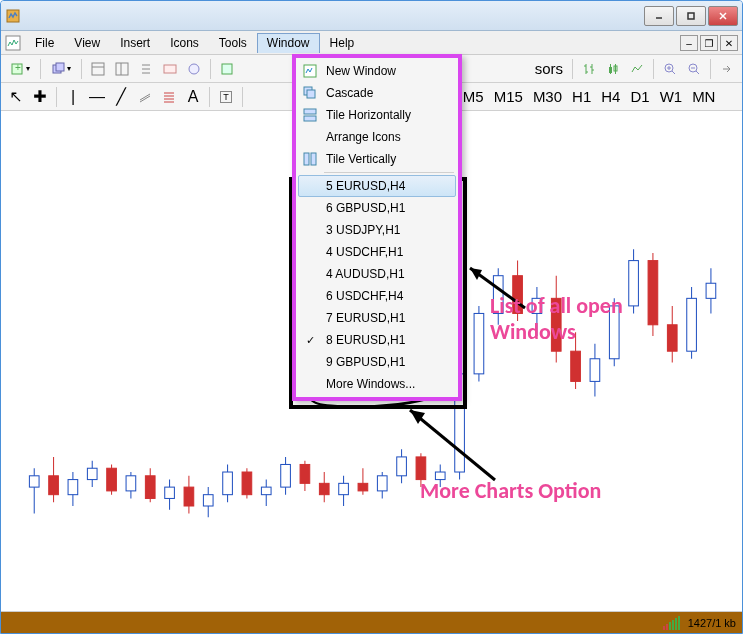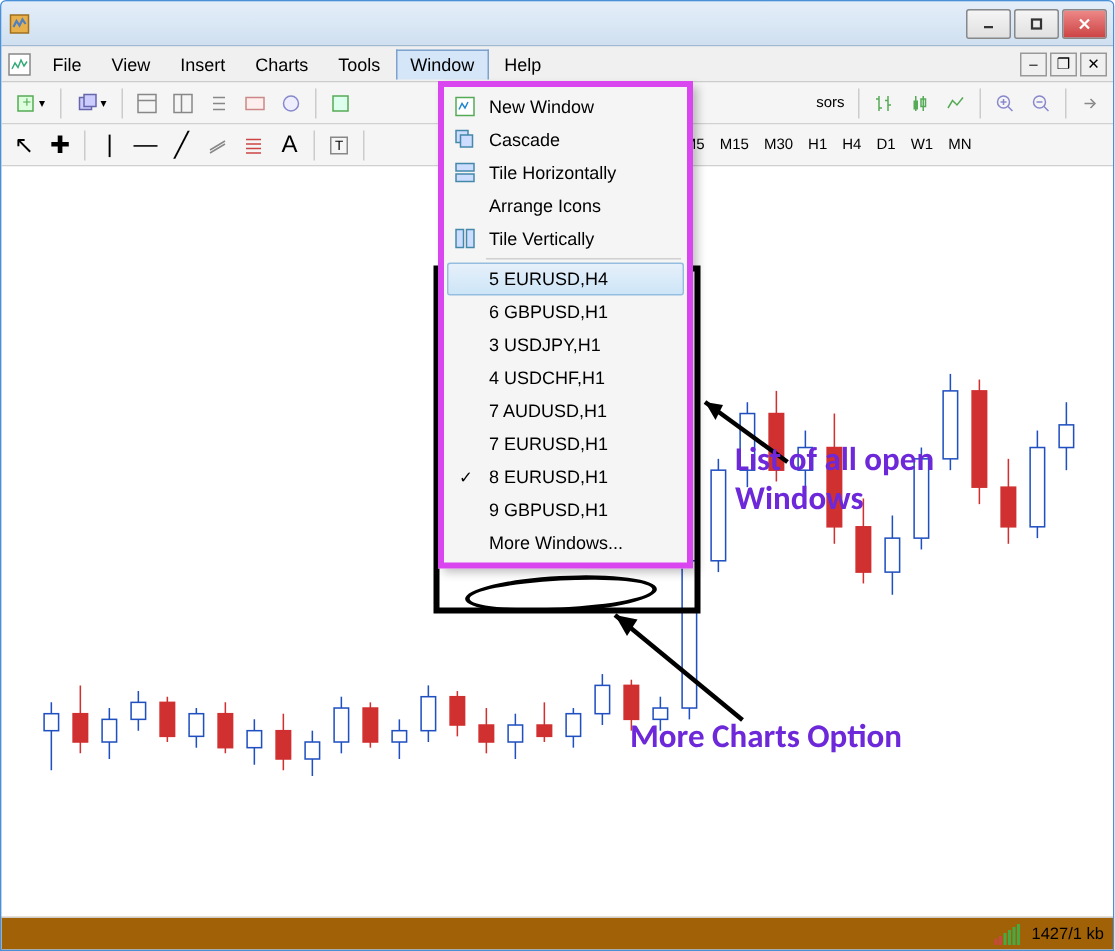--- a/index.html
+++ b/index.html
@@ -19,41 +19,41 @@
     .menu-item.open { background: #d4e6f7; border: 1px solid #7da2ce; border-bottom: none; padding: 2px 9px 3px; }
     .menu-icon-sm { width: 16px; height: 16px; margin-right: 4px; }
     
     .mdi-controls { position: absolute; right: 4px; top: 34px; display: flex; gap: 2px; }
     .mdi-btn { width: 18px; height: 16px; border: 1px solid #999; background: #f0f0f0; font-size: 10px; display: flex; align-items: center; justify-content: center; cursor: pointer; }
     
     .toolbar-row { height: 28px; background: #f5f5f5; border-bottom: 1px solid #d0d0d0; display: flex; align-items: center; padding: 2px 4px; gap: 2px; overflow: hidden; }
     .tool-sep { width: 1px; height: 20px; background: #ccc; margin: 0 3px; }
     .tool-btn { width: 22px; height: 22px; border: 1px solid transparent; display: flex; align-items: center; justify-content: center; cursor: pointer; }
     .tool-dropdown { width: 30px; display: flex; align-items: center; }
-    .tool-text { font-size: 10px; padding: 0 4px; cursor: pointer; }
+    .tool-text { font-size: 15px; padding: 0 4px; cursor: pointer; }
     
     .chart-area { flex: 1; position: relative; background: #fff; overflow: hidden; }
     
     .chart-svg { position: absolute; left: 0; top: 0; width: 100%; height: 100%; }
     
     .status-bar { height: 22px; background: #a16207; border-top: 1px solid #ccc; display: flex; align-items: center; font-size: 11px; padding: 0 6px; }
     .status-right { margin-left: auto; display: flex; align-items: center; gap: 8px; }
     .status-bars { display: flex; gap: 1px; align-items: flex-end; height: 14px; }
     .status-bars span { width: 2px; background: #4a4; }
     
     .dropdown-menu { position: absolute; left: 292px; top: 54px; background: #f5f5f5; border: 4px solid #d946ef; box-shadow: 3px 3px 6px rgba(0,0,0,0.25); font-size: 12px; z-index: 100; padding: 2px; min-width: 170px; }
     .dd-item { display: flex; align-items: center; height: 22px; padding: 0 18px 0 28px; cursor: pointer; position: relative; white-space: nowrap; }
     .dd-item:hover, .dd-item.highlighted { background: linear-gradient(#e6f0fa, #cde5f7); border: 1px solid #94bde0; border-radius: 2px; padding: 0 17px 0 27px; height: 22px; }
     .dd-sep { height: 1px; background: #d0d0d0; margin: 2px 2px 2px 26px; }
     .dd-icon { position: absolute; left: 4px; width: 16px; height: 16px; display: flex; align-items: center; justify-content: center; font-size: 10px; }
     .dd-check { position: absolute; left: 8px; font-size: 11px; }
     
     .annotation-box { position: absolute; border: 4px solid #000; pointer-events: none; }
     .annotation-arrow { position: absolute; pointer-events: none; }
-    .annotation-text { position: absolute; font-family: Calibri, sans-serif; font-size: 22px; font-weight: bold; color: #6d28d9; pointer-events: none; line-height: 1.2; }
+    .annotation-text { position: absolute; font-family: Calibri, sans-serif; font-size: 22px; font-weight: bold; color: #ec4899; pointer-events: none; line-height: 1.2; }
     .annotation-ellipse { position: absolute; border: 3px solid #000; border-radius: 50%; pointer-events: none; }
   </style>
 </head>
 <body>
 
 <div class="window-frame">
   <div class="title-bar">
     <svg class="title-icon" viewBox="0 0 16 16">
         <rect x="2" y="2" width="12" height="12" fill="#e8b04a" stroke="#a07020"></rect>
         <path d="M4 10 L6 6 L8 9 L10 5 L12 8" stroke="#5080c0" fill="none" stroke-width="1.5"></path>
@@ -81,21 +81,21 @@
 
   <div class="menu-bar">
     <svg class="menu-icon-sm" viewBox="0 0 16 16">
         <rect x="1" y="1" width="14" height="14" fill="#fff" stroke="#888"></rect>
         <path d="M3 11 L5 7 L7 10 L9 5 L11 9 L13 6" stroke="#3a7" fill="none"></path>
       </svg>
     <div id="menu-items-container" style="display:flex;">
         <div class="menu-item">File</div>
         <div class="menu-item">View</div>
         <div class="menu-item">Insert</div>
-        <div class="menu-item">Charts</div>
+        <div class="menu-item">Icons</div>
         <div class="menu-item">Tools</div>
         <div class="menu-item open">Window</div>
         <div class="menu-item">Help</div>
       </div>
   </div>
 
   <div class="mdi-controls">
     <div class="mdi-btn">‒</div>
     <div class="mdi-btn">❐</div>
     <div class="mdi-btn">✕</div>
@@ -375,21 +375,24 @@
     <div class="dd-item">
       <span>6 GBPUSD,H1</span>
     </div>
     <div class="dd-item">
       <span>3 USDJPY,H1</span>
     </div>
     <div class="dd-item">
       <span>4 USDCHF,H1</span>
     </div>
     <div class="dd-item">
-      <span>7 AUDUSD,H1</span>
+      <span>4 AUDUSD,H1</span>
+    </div>
+    <div class="dd-item">
+      <span>6 USDCHF,H4</span>
     </div>
     <div class="dd-item">
       <span>7 EURUSD,H1</span>
     </div>
     <div class="dd-item">
       <span class="dd-check">✓</span>
       <span>8 EURUSD,H1</span>
     </div>
     <div class="dd-item">
       <span>9 GBPUSD,H1</span>

